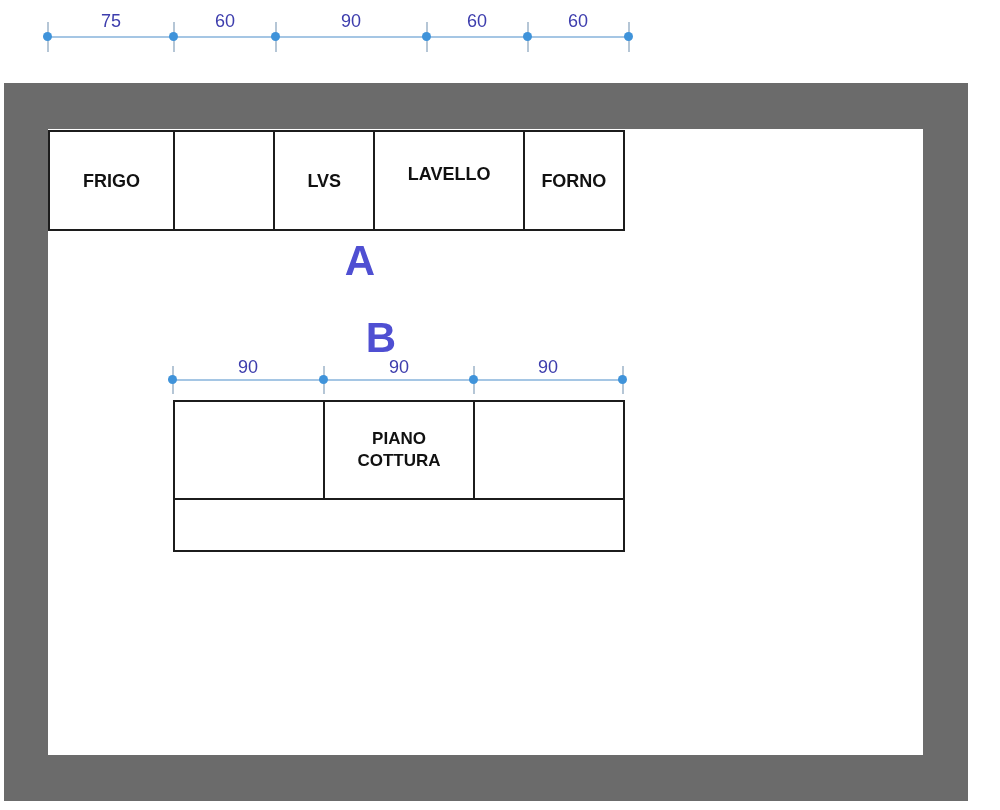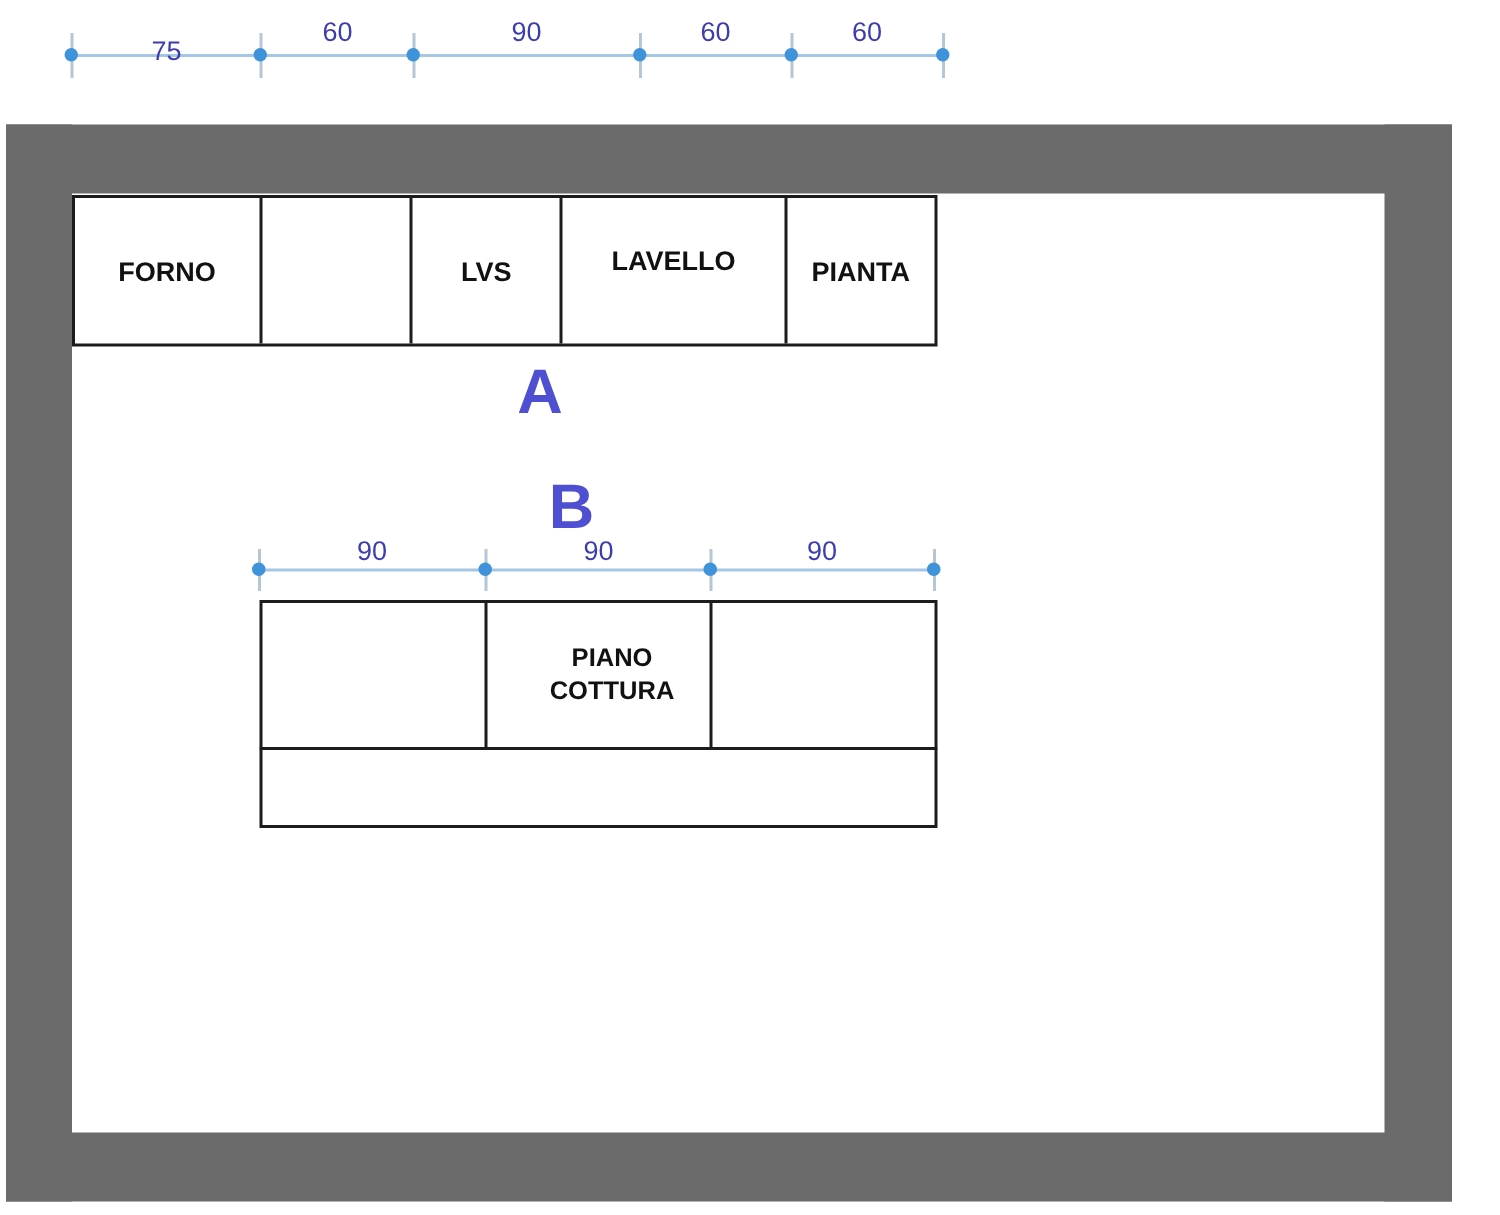--- a/index.html
+++ b/index.html
@@ -62,47 +62,47 @@
     <div class="dim-tick" style="left:527px;top:22px;height:30px;"></div>
     <div class="dim-tick" style="left:628px;top:22px;height:30px;"></div>
 
     <div class="dim-dot" style="left:43px;top:32px;"></div>
     <div class="dim-dot" style="left:169px;top:32px;"></div>
     <div class="dim-dot" style="left:271px;top:32px;"></div>
     <div class="dim-dot" style="left:422px;top:32px;"></div>
     <div class="dim-dot" style="left:523px;top:32px;"></div>
     <div class="dim-dot" style="left:624px;top:32px;"></div>
 
-    <div class="dim-label" style="left:81px;top:11px;margin-top:13px;">75</div>
+    <div class="dim-label" style="left:81px;top:11px;">75</div>
     <div class="dim-label" style="left:195px;top:11px;">60</div>
     <div class="dim-label" style="left:321px;top:11px;">90</div>
     <div class="dim-label" style="left:447px;top:11px;">60</div>
     <div class="dim-label" style="left:548px;top:11px;">60</div>
   </div>
 
   <div class="wall wall-top"></div>
   <div class="wall wall-left"></div>
   <div class="wall wall-right"></div>
   <div class="wall wall-bottom"></div>
 
   <div class="cab-row cab-row1">
     <div class="cab-cell" style="flex:75;">
-      <span class="cab-label">FORNO</span>
+      <span class="cab-label">FRIGO</span>
     </div>
     <div class="cab-cell" style="flex:60;">
       <span class="cab-label"></span>
     </div>
     <div class="cab-cell" style="flex:60;">
       <span class="cab-label">LVS</span>
     </div>
     <div class="cab-cell" style="flex:90;">
       <span class="cab-label raise">LAVELLO</span>
     </div>
     <div class="cab-cell" style="flex:60;">
-      <span class="cab-label">PIANTA</span>
+      <span class="cab-label">FORNO</span>
     </div>
   </div>
 
   <div class="accent label-a">A</div>
   <div class="accent label-b">B</div>
 
   <div>
     <div class="dim-hline" style="left:171px;top:379px;width:454px;"></div>
 
     <div class="dim-tick" style="left:172px;top:366px;height:28px;"></div>
@@ -117,21 +117,21 @@
 
     <div class="dim-label" style="left:218px;top:357px;">90</div>
     <div class="dim-label" style="left:369px;top:357px;">90</div>
     <div class="dim-label" style="left:518px;top:357px;">90</div>
   </div>
 
   <div class="cab-row island-row">
     <div class="cab-cell" style="flex:90;">
       <span class="cab-label"></span>
     </div>
-    <div class="cab-cell" style="flex:90;justify-content:flex-end;">
+    <div class="cab-cell" style="flex:90;">
       <span class="cab-label cook-label" style="font-size:17px;">PIANO COTTURA</span>
     </div>
     <div class="cab-cell" style="flex:90;">
       <span class="cab-label"></span>
     </div>
   </div>
   <div class="cab-row island-base"></div>
 
 
 </div>

